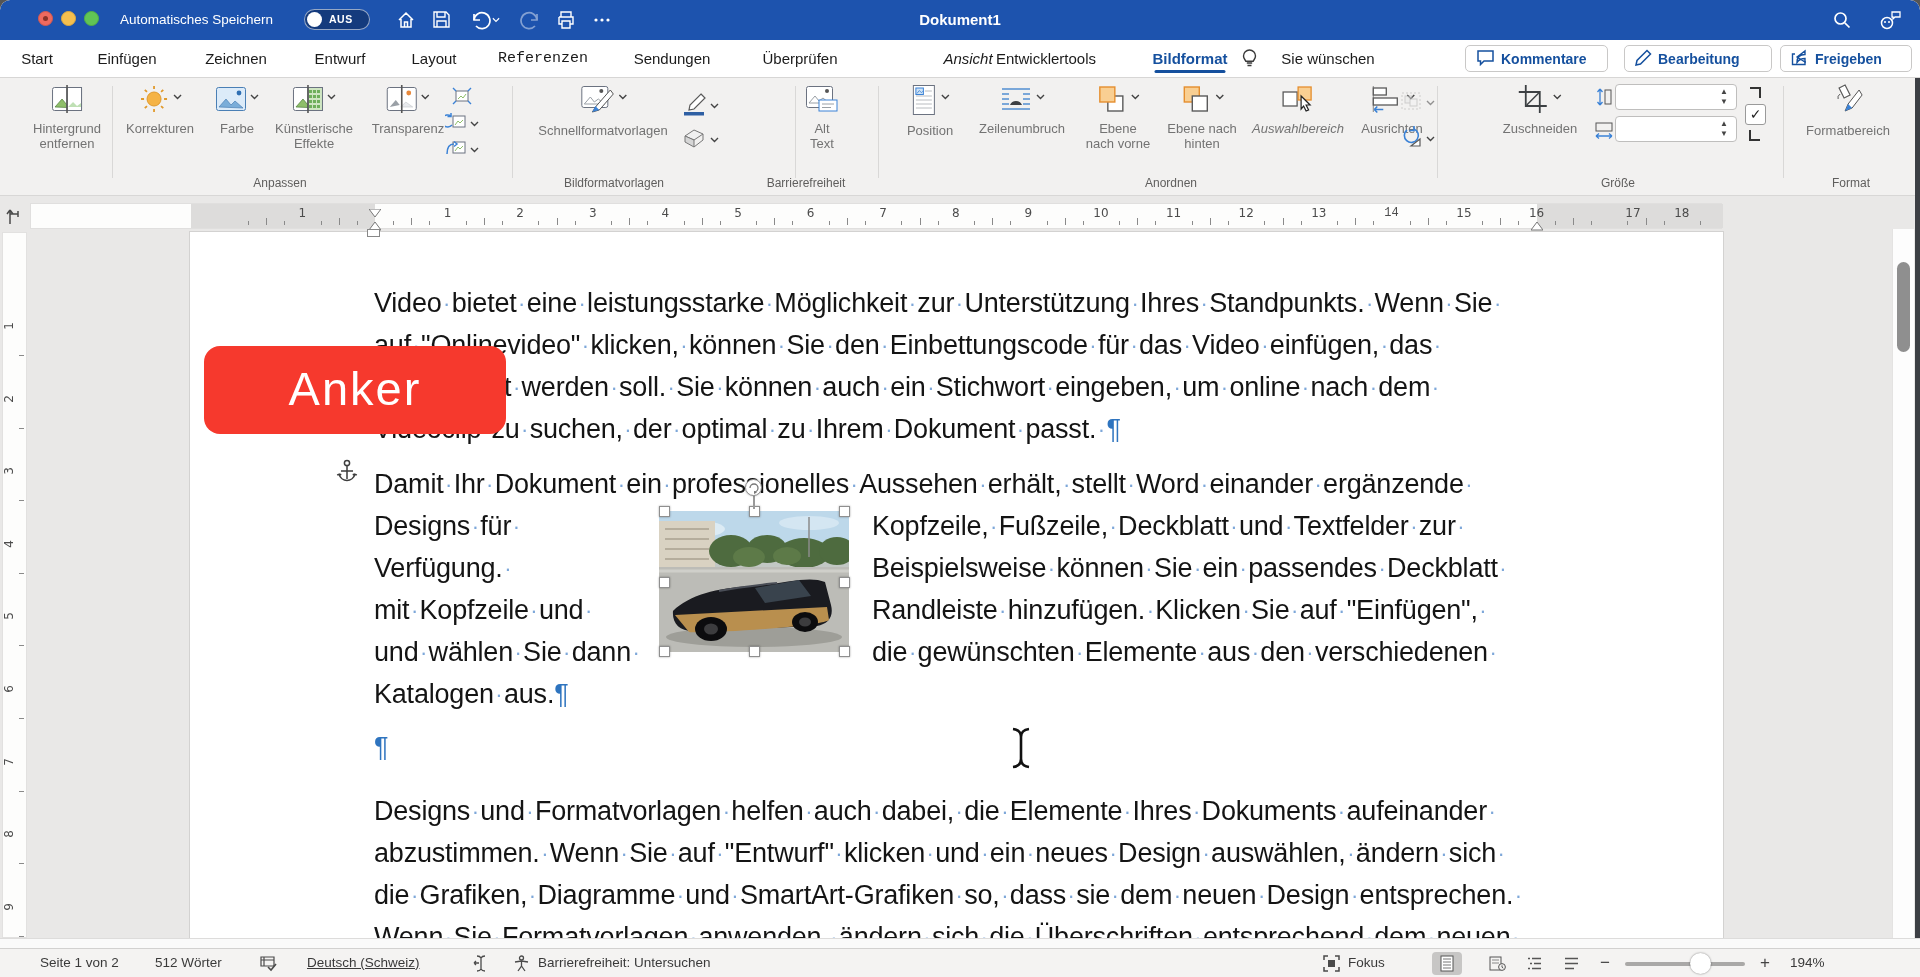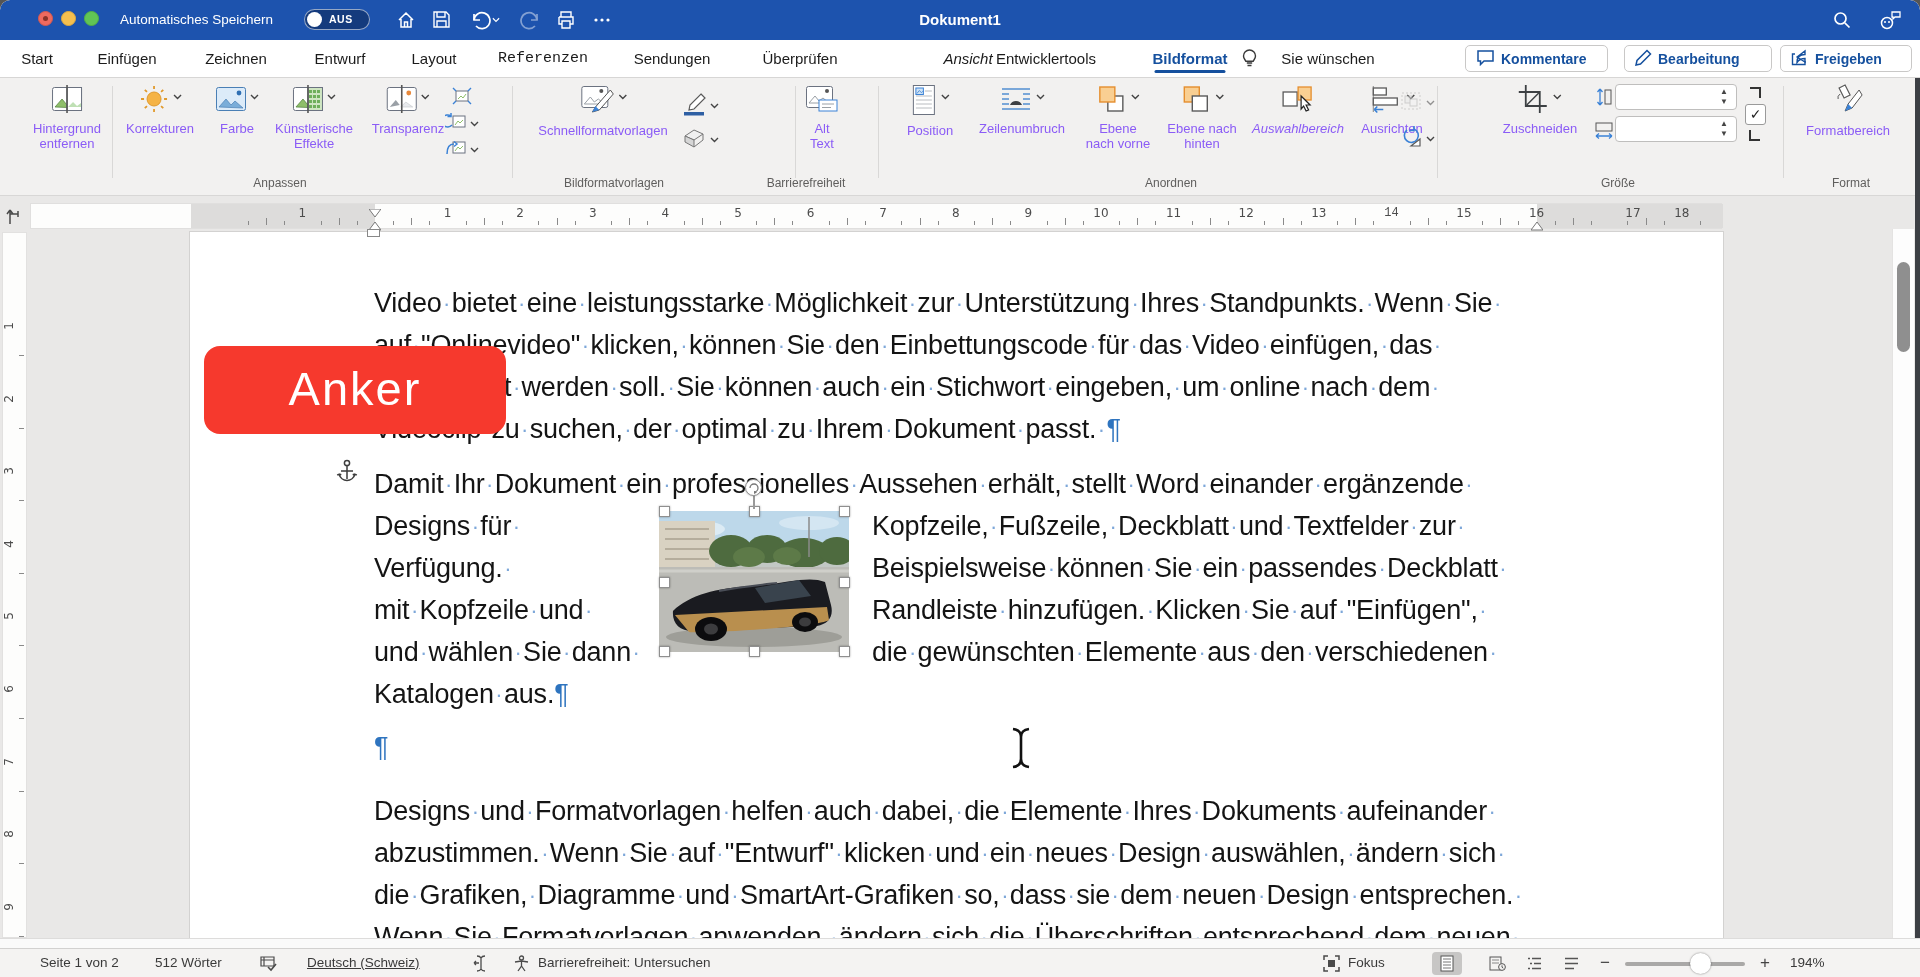--- a/index.html
+++ b/index.html
@@ -20,21 +20,21 @@
   #tabrow{position:absolute;left:0;top:40px;width:1920px;height:38px;background:#fff;border-bottom:1px solid #d7d6d5;box-sizing:border-box;}
   .tab{position:absolute;top:0;height:37px;line-height:37px;transform:translateX(-50%);
        font-size:15px;color:#1b1b1b;white-space:nowrap;cursor:default;}
   .tab.active{color:#15509e;font-weight:bold;}
   .tab.active:after{content:"";position:absolute;left:2px;right:2px;bottom:4px;height:3px;border-radius:2px;background:#15509e;}
   .actbtn{position:absolute;top:5px;height:27px;border:1px solid #c9c8c7;border-radius:5px;background:#fff;
           color:#15509e;font-size:14px;font-weight:bold;display:flex;align-items:center;gap:6px;padding:0 10px;box-sizing:border-box;white-space:nowrap;}
   
   #ribbon{position:absolute;left:0;top:78px;width:1920px;height:118px;background:#f2f1f0;border-bottom:1px solid #d8d7d6;box-sizing:border-box;}
   .rdiv{position:absolute;top:8px;height:92px;width:1px;background:#d9d8d7;}
-  .rbtn{position:absolute;transform:translateX(-50%);text-align:center;color:#8b5cf6;}
+  .rbtn{position:absolute;transform:translateX(-50%);text-align:center;color:#737373;}
   .rbtn .ic{display:flex;align-items:flex-start;justify-content:center;gap:3px;}
   .rbtn .lb{font-size:13px;line-height:15px;margin-top:3px;white-space:pre-line;}
   .chev{margin-top:10px;}
   .smb{position:absolute;display:flex;align-items:center;gap:3px;transform:translateX(-50%);}
   .glabel{position:absolute;top:98px;transform:translateX(-50%);font-size:12px;color:#5f5e5d;white-space:nowrap;}
   .sizefield{position:absolute;width:122px;height:26px;background:#fff;border:1px solid #bfbebd;border-radius:4px;box-sizing:border-box;
              font-size:13.5px;color:#222;line-height:24px;padding-left:10px;}
   .stepper{position:absolute;right:6px;top:2px;width:12px;height:20px;font-size:8px;line-height:10px;color:#444;text-align:center;}
   
   #hruler{position:absolute;left:30px;top:203px;width:1692px;height:26px;background:#fdfdfc;border:1px solid #e0dfde;box-sizing:border-box;}

